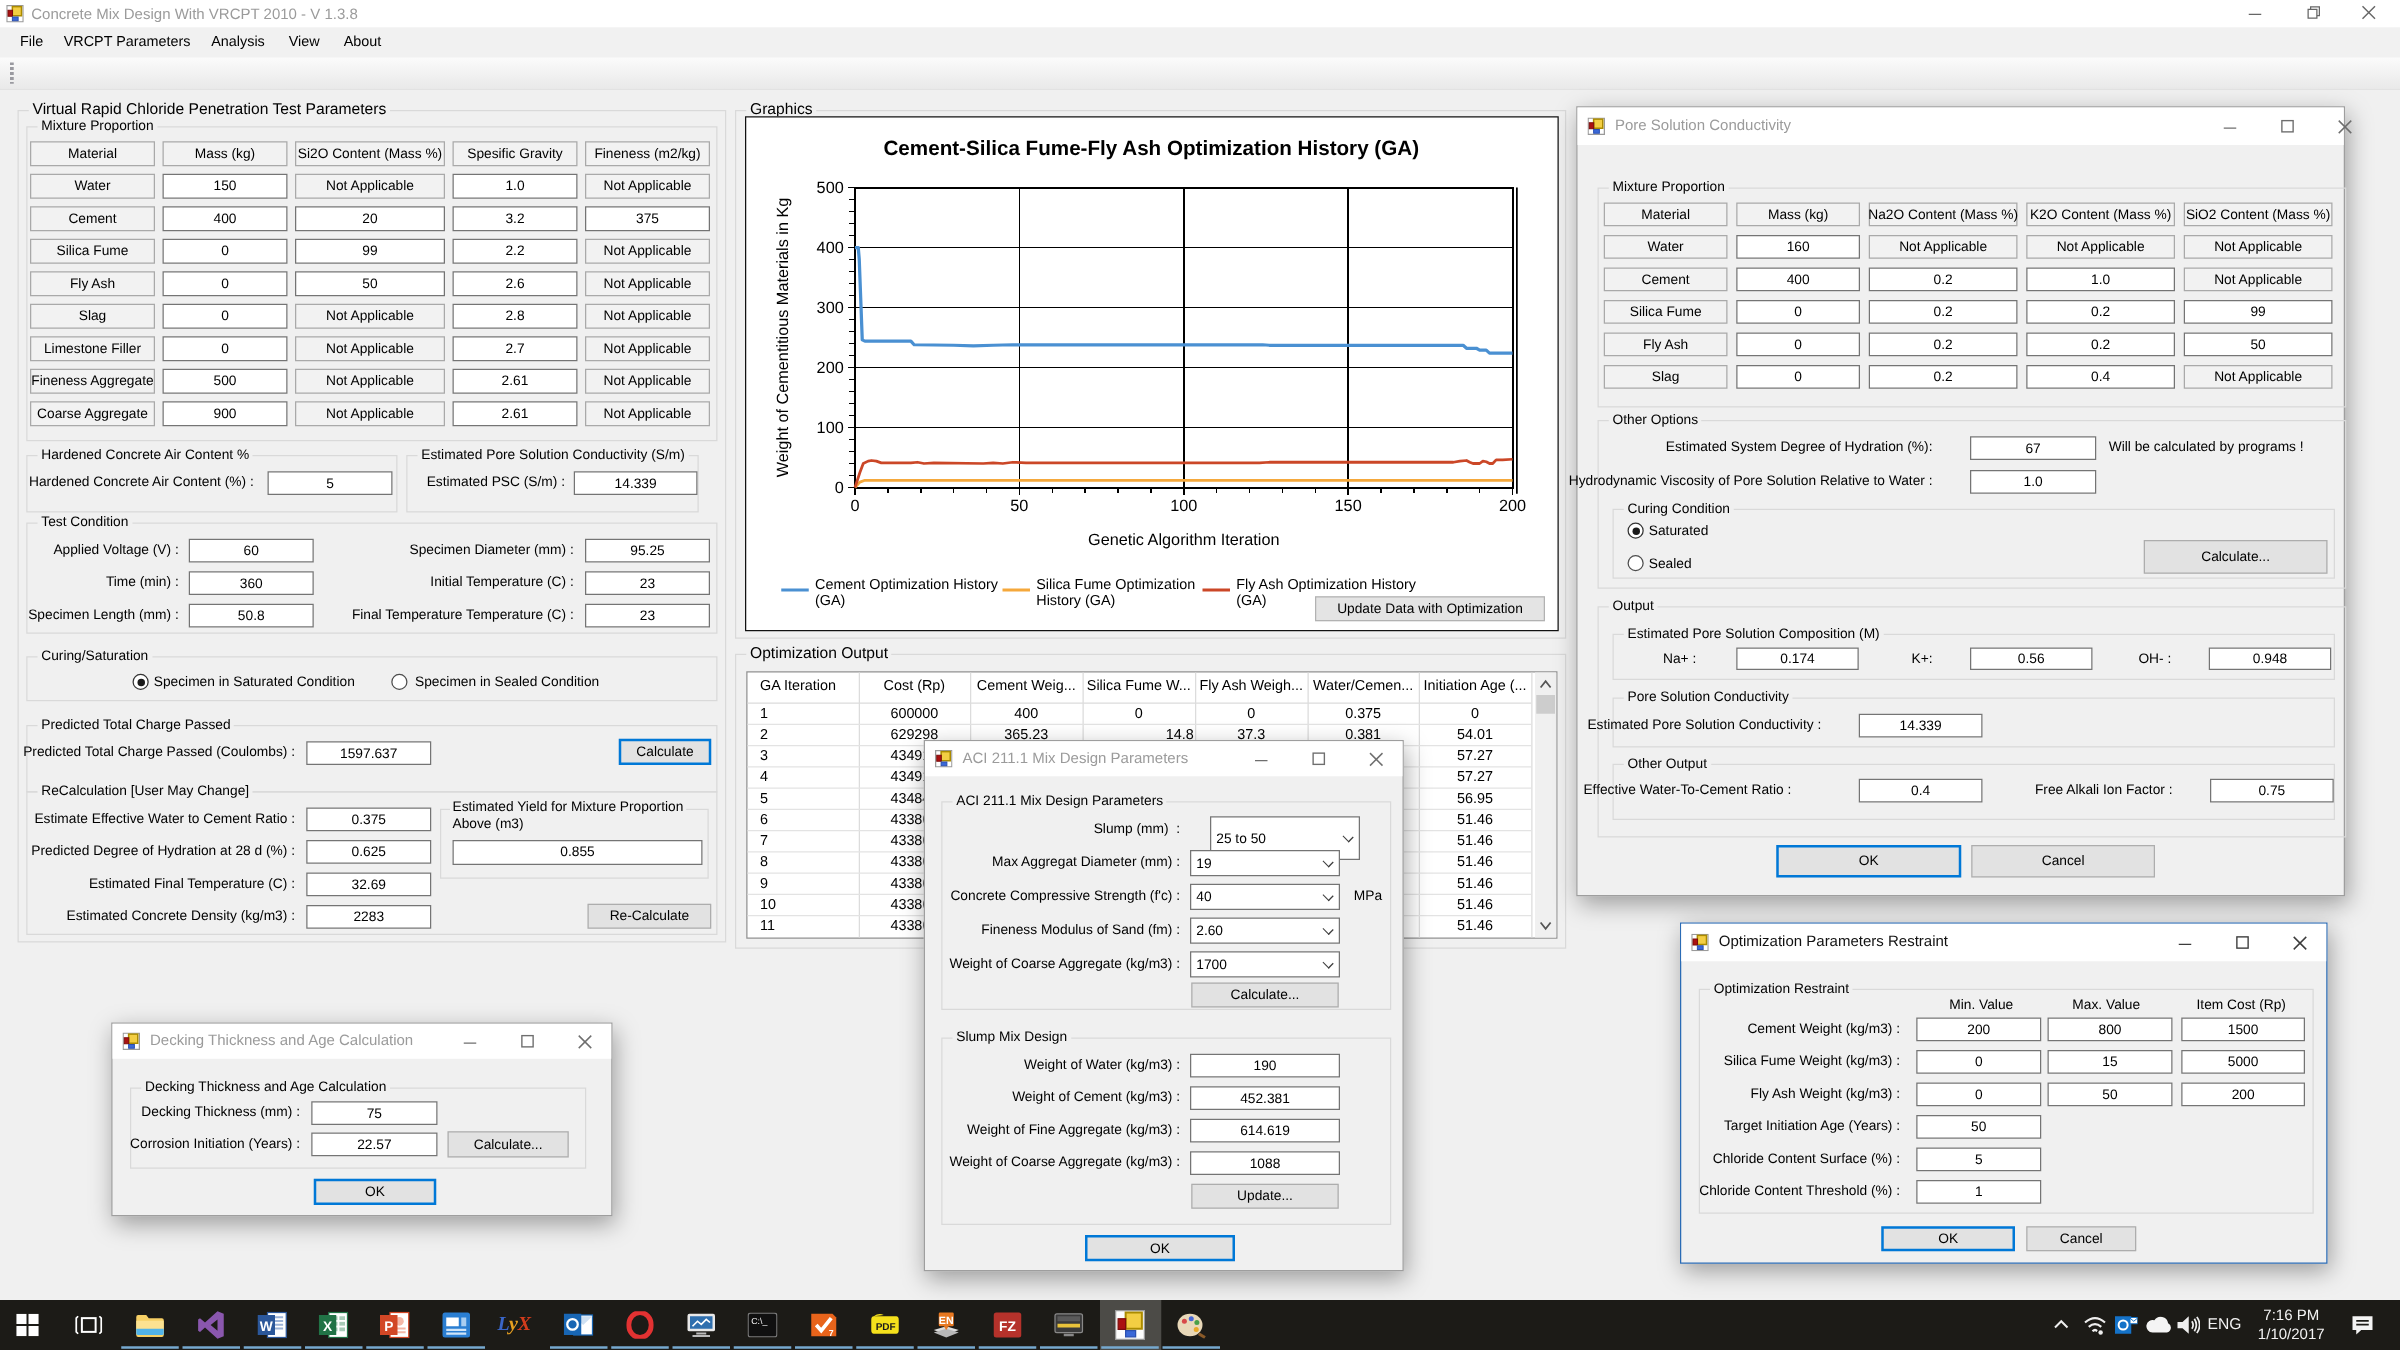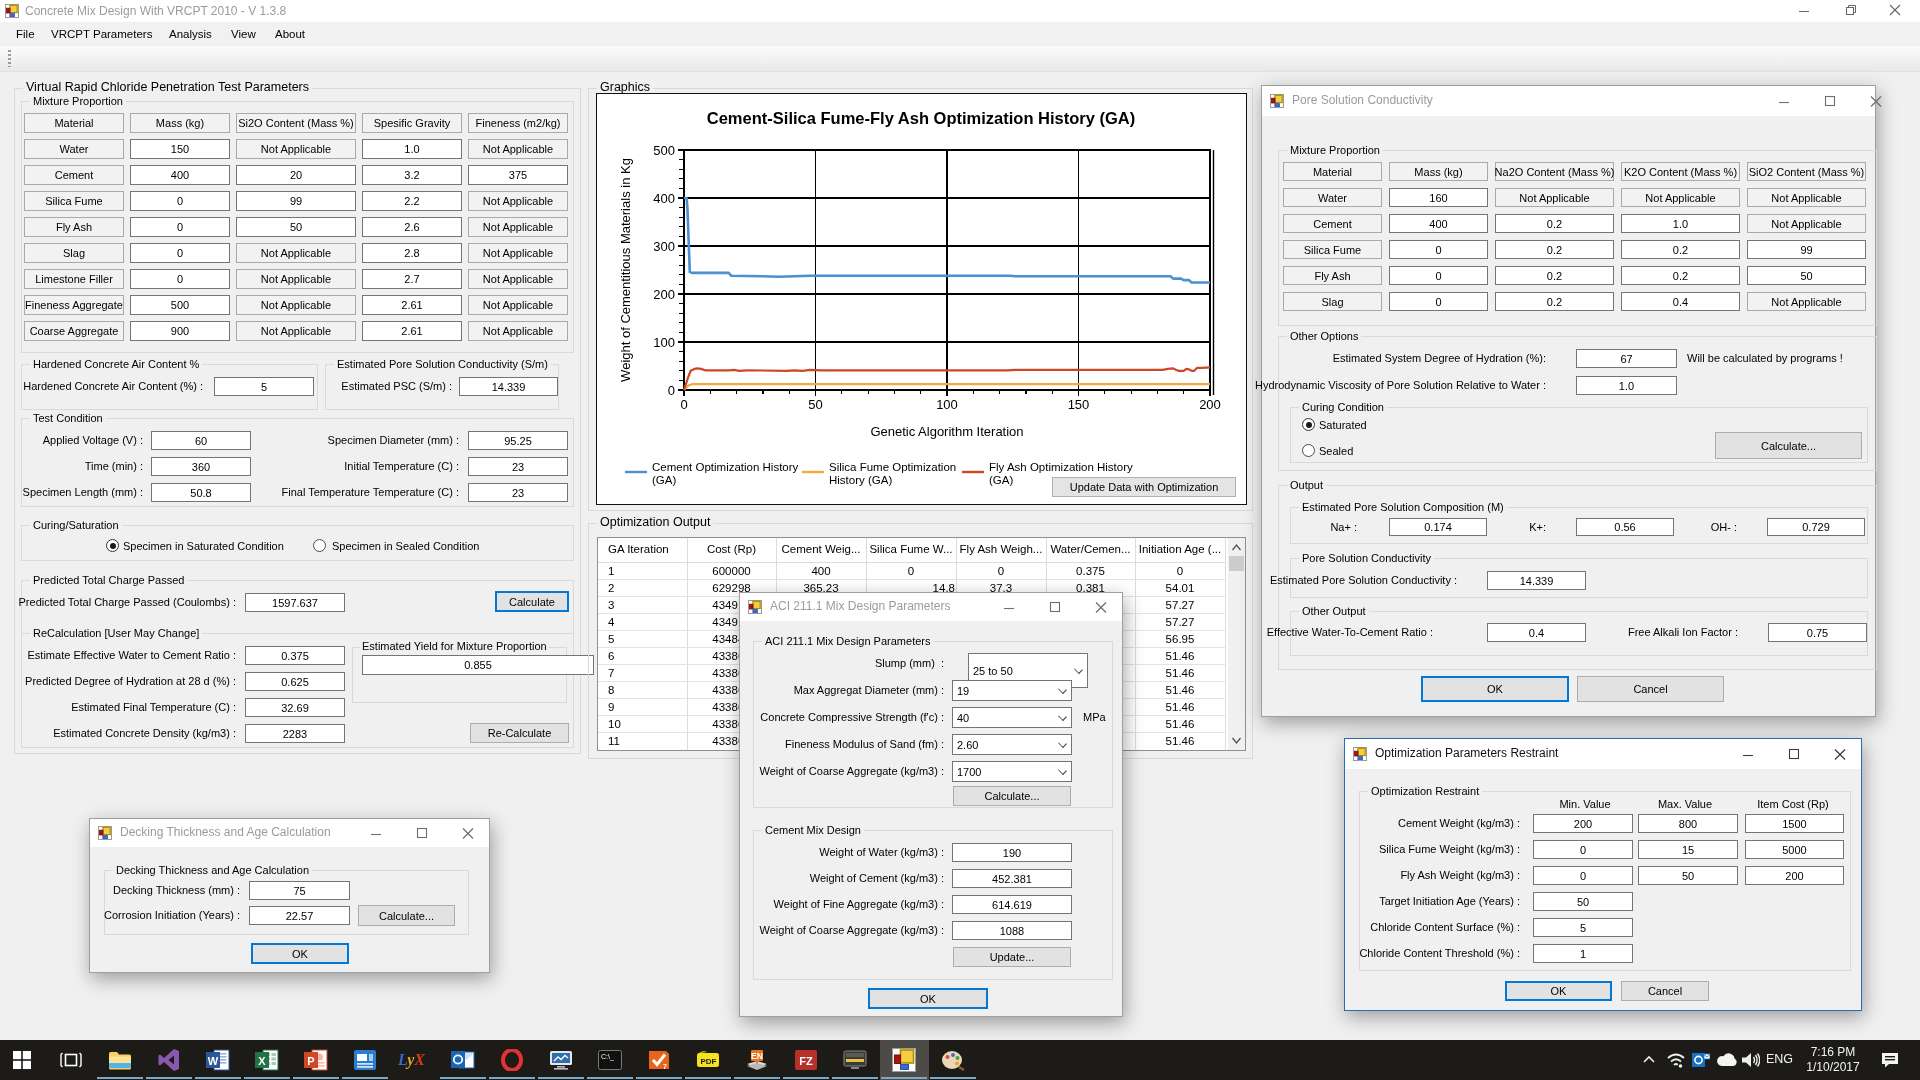--- a/index.html
+++ b/index.html
@@ -143,21 +143,21 @@
 <div class="lr" style="right:1684px;top:649px">Estimate Effective Water to Cement Ratio :</div>
 <div class="tb" style="left:245px;top:646px;width:100px;height:19px">0.375</div>
 <div class="lr" style="right:1684px;top:675px">Predicted Degree of Hydration at 28 d (%) :</div>
 <div class="tb" style="left:245px;top:672px;width:100px;height:19px">0.625</div>
 <div class="lr" style="right:1684px;top:701px">Estimated Final Temperature (C) :</div>
 <div class="tb" style="left:245px;top:698px;width:100px;height:19px">32.69</div>
 <div class="lr" style="right:1684px;top:727px">Estimated Concrete Density (kg/m3) :</div>
 <div class="tb" style="left:245px;top:724px;width:100px;height:19px">2283</div>
 <div class="gb" style="left:352px;top:647px;width:215px;height:56px"></div>
 <div class="lb" style="left:360px;top:640px;background:#f0f0f0;padding:0 2px">Estimated Yield for Mixture Proportion<br>Above (m3)</div>
-<div class="tb" style="left:362px;top:655px;width:232px;height:20px">0.855</div>
+<div class="tb" style="left:362px;top:672px;width:200px;height:20px">0.855</div>
 <div class="pb" style="left:470px;top:723px;width:99px;height:20px">Re-Calculate</div>
 <div class="gb" style="left:588px;top:88px;width:665px;height:423px">
       <span class="gl" style="font-size:12.5px;top:-8px">Graphics</span>
     </div>
 <div class="ab" style="left:596px;top:93px;width:651px;height:412px;background:#fff;border:1px solid #111"></div>
 <svg class="ab" style="left:596px;top:93px" width="651" height="412" viewBox="0 0 651 412">
       <text x="325" y="31" text-anchor="middle" font-size="16.5" font-weight="bold">Cement-Silica Fume-Fly Ash Optimization History (GA)</text>
       <line x1="219.5" y1="57" x2="219.5" y2="297" stroke="#000" stroke-width="1.4" shape-rendering="crispEdges"></line>
       <line x1="351.0" y1="57" x2="351.0" y2="297" stroke="#000" stroke-width="1.4" shape-rendering="crispEdges"></line>
       <line x1="482.5" y1="57" x2="482.5" y2="297" stroke="#000" stroke-width="1.4" shape-rendering="crispEdges"></line>
@@ -379,21 +379,21 @@
     <div class="cb" style="left:212px;top:87px;width:120px;height:21px">19<i></i></div>
     <div class="lr" style="right:178px;top:118px">Concrete Compressive Strength (f'c) :</div>
     <div class="cb" style="left:212px;top:114px;width:120px;height:21px">40<i></i></div>
     <div class="lr" style="right:178px;top:145px">Fineness Modulus of Sand (fm) :</div>
     <div class="cb" style="left:212px;top:141px;width:120px;height:21px">2.60<i></i></div>
     <div class="lr" style="right:178px;top:172px">Weight of Coarse Aggregate (kg/m3) :</div>
     <div class="cb" style="left:212px;top:168px;width:120px;height:21px">1700<i></i></div>
     <div class="lb" style="left:343px;top:118px">MPa</div>
     <div class="pb" style="left:213px;top:193px;width:118px;height:20px">Calculate...</div>
     <div class="gb" style="left:13px;top:237px;width:360px;height:150px">
-      <span class="gl" style="background:#f0f0f0">Cement Mix Design</span>
+      <span class="gl" style="background:#f0f0f0">Slump Mix Design</span>
     </div>
     <div class="lr" style="right:178px;top:253px">Weight of Water (kg/m3) :</div>
     <div class="tb" style="left:212px;top:250px;width:120px;height:19px">190</div>
     <div class="lr" style="right:178px;top:279px">Weight of Cement (kg/m3) :</div>
     <div class="tb" style="left:212px;top:276px;width:120px;height:19px">452.381</div>
     <div class="lr" style="right:178px;top:305px">Weight of Fine Aggregate (kg/m3) :</div>
     <div class="tb" style="left:212px;top:302px;width:120px;height:19px">614.619</div>
     <div class="lr" style="right:178px;top:331px">Weight of Coarse Aggregate (kg/m3) :</div>
     <div class="tb" style="left:212px;top:328px;width:120px;height:19px">1088</div>
     <div class="pb" style="left:213px;top:354px;width:118px;height:20px">Update...</div>
@@ -467,21 +467,21 @@
       <span class="gl">Output</span>
     </div>
     <div class="gb" style="left:28px;top:421px;width:578px;height:37px">
       <span class="gl">Estimated Pore Solution Composition (M)</span>
     </div>
     <div class="lr" style="right:518px;top:435px">Na+ :</div>
     <div class="tb" style="left:127px;top:432px;width:98px;height:18px">0.174</div>
     <div class="lr" style="right:329px;top:435px">K+:</div>
     <div class="tb" style="left:314px;top:432px;width:98px;height:18px">0.56</div>
     <div class="lr" style="right:138px;top:435px">OH- :</div>
-    <div class="tb" style="left:505px;top:432px;width:98px;height:18px">0.729</div>
+    <div class="tb" style="left:505px;top:432px;width:98px;height:18px">0.948</div>
     <div class="gb" style="left:28px;top:472px;width:578px;height:40px">
       <span class="gl">Pore Solution Conductivity</span>
     </div>
     <div class="lr" style="right:418px;top:488px">Estimated Pore Solution Conductivity :</div>
     <div class="tb" style="left:225px;top:485px;width:99px;height:19px">14.339</div>
     <div class="gb" style="left:28px;top:525px;width:578px;height:45px">
       <span class="gl">Other Output</span>
     </div>
     <div class="lr" style="right:442px;top:540px">Effective Water-To-Cement Ratio :</div>
     <div class="tb" style="left:225px;top:537px;width:99px;height:19px">0.4</div>

